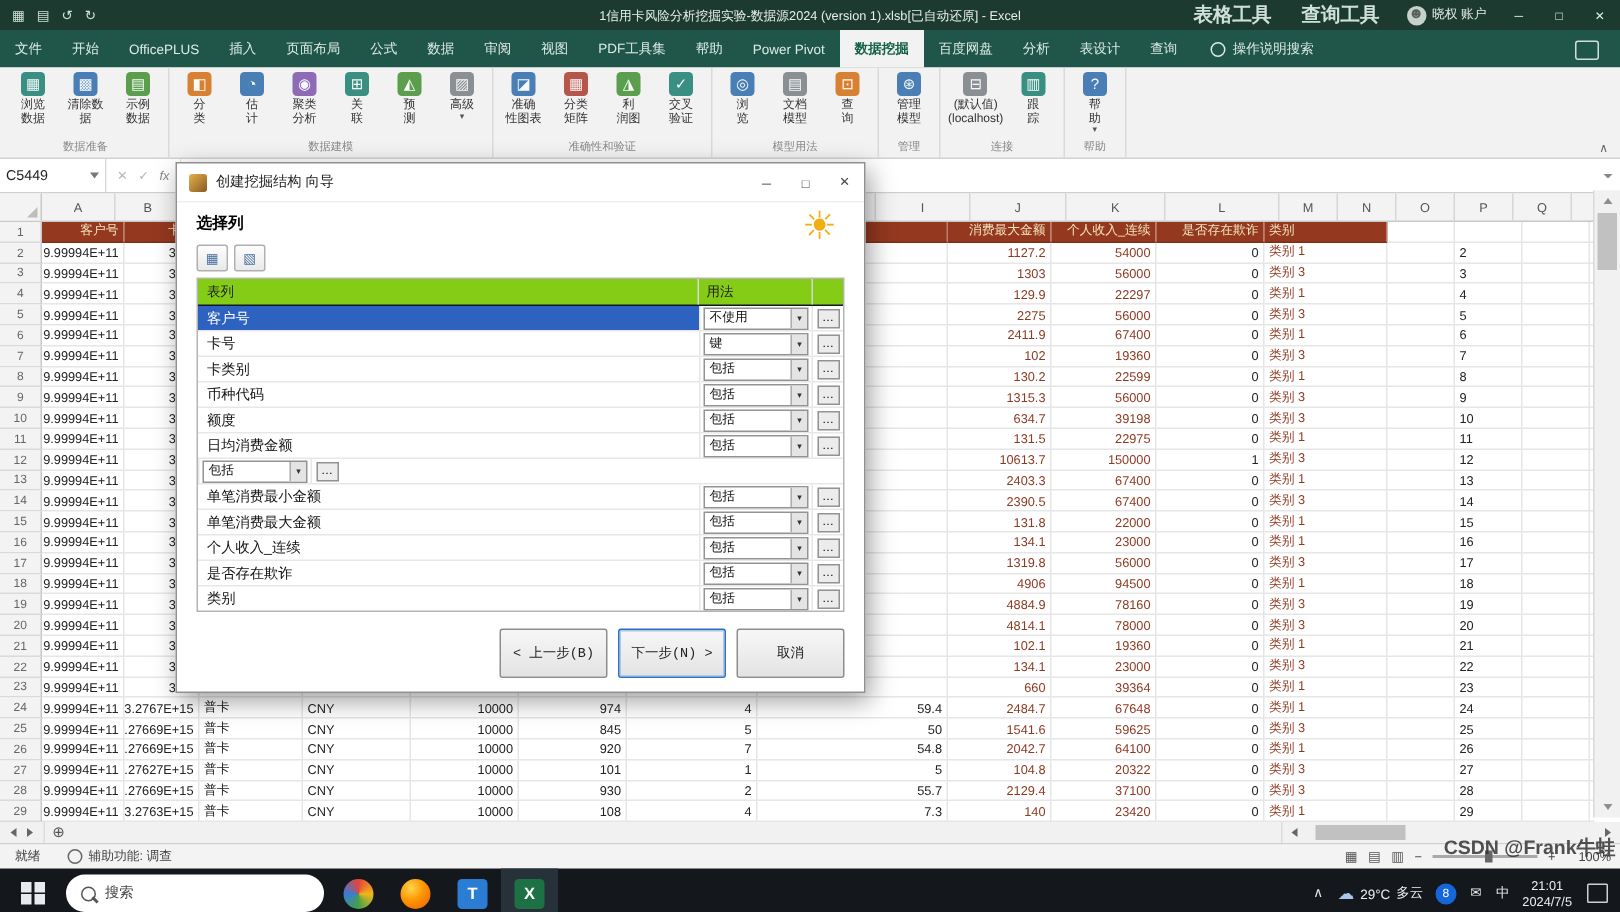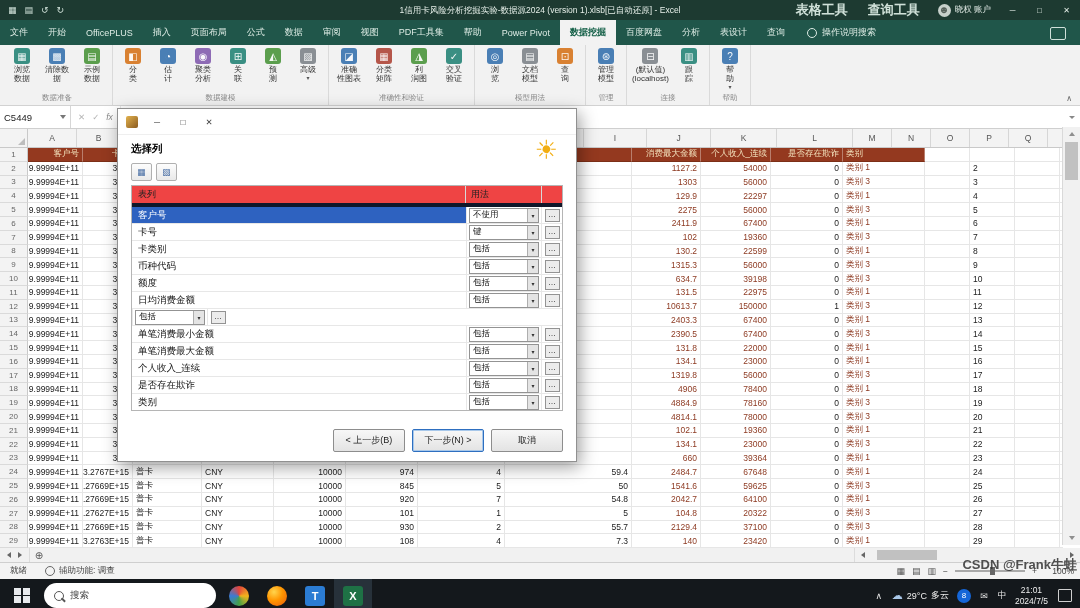--- a/index.html
+++ b/index.html
@@ -122,35 +122,35 @@
   .dlg-tb{height:25px;display:flex;align-items:center;gap:6px;padding-left:8px;border-bottom:1px solid #efefef;}
   .dlg-ico{width:12px;height:12px;border-radius:2px;background:linear-gradient(135deg,#e2b24e,#8a5a20);flex:none;}
   .dlg-title{font-size:9.5px;color:#222;flex:1;}
   .dlg-ctrl{display:flex;height:100%;}
   .dlg-cbtn{width:26px;display:flex;align-items:center;justify-content:center;font-size:8.5px;color:#444;}
   .dlg-sub{font-weight:bold;font-size:10.5px;padding:7px 0 0 13px;}
   .dlg-sun{position:absolute;right:18px;top:28px;font-size:26px;color:#f2ae13;line-height:1;}
   .dlg-toolbar{display:flex;gap:4px;padding:7px 0 4px 13px;}
   .dtool{width:21px;height:18px;border:1px solid #b0b0b0;background:linear-gradient(#fdfdfd,#e9e9e9);border-radius:2px;font-size:9px;color:#4a6fa5;display:flex;align-items:center;justify-content:center;padding:0;}
   .dlg-table{margin:0 13px;border:1px solid #b5b5b5;}
-  .dlg-thead{display:flex;height:17px;background:#ef4444;border-bottom:4px solid #0f172a;align-items:stretch;font-size:9px;color:#222;}
+  .dlg-thead{display:flex;height:17px;background:#84cc16;border-bottom:1px solid #0f172a;align-items:stretch;font-size:9px;color:#222;}
   .dh-name{flex:1;padding-left:6px;display:flex;align-items:center;}
   .dh-usage{width:70px;border-left:1px solid #d8d8d8;padding-left:5px;display:flex;align-items:center;}
   .dh-more{width:20px;border-left:1px solid #d8d8d8;}
   .drow{display:flex;height:16px;border-bottom:1px solid #e7e7e7;align-items:stretch;}
   .drow:last-child{border-bottom:none;}
   .dname{flex:1;display:flex;align-items:center;padding-left:6px;font-size:9.5px;color:#111;overflow:hidden;white-space:nowrap;}
   .drow.sel .dname{background:#2e62c0;color:#fff;}
   .dusage{width:70px;display:flex;align-items:center;padding:1px 2px;border-left:1px solid #e7e7e7;}
   .ubox{flex:1;height:13px;border:1px solid #939393;background:#fff;display:flex;align-items:center;justify-content:space-between;padding-left:3px;font-size:8.5px;color:#111;overflow:hidden;}
   .ucar{width:10px;height:100%;background:#e4e4e4;border-left:1px solid #aeaeae;font-size:6px;display:flex;align-items:center;justify-content:center;color:#333;flex:none;}
   .dmore{width:20px;display:flex;align-items:center;justify-content:center;border-left:1px solid #e7e7e7;}
   .mbtn{width:15px;height:13px;border:1px solid #939393;background:#ececec;font-size:8px;line-height:1;padding:0;}
   .dlg-btns{position:absolute;right:13px;bottom:9px;display:flex;gap:7px;}
-  .dbtn{min-width:72px;height:23px;border:1px solid #8d8d8d;background:linear-gradient(#f7f7f7,#e3e3e3);border-radius:2px;font-size:9px;color:#222;font-family:Liberation Sans, sans-serif;}
+  .dbtn{min-width:72px;height:33px;border:1px solid #8d8d8d;background:linear-gradient(#f7f7f7,#e3e3e3);border-radius:2px;font-size:9px;color:#222;font-family:Liberation Mono, monospace;}
   .dbtn.primary{border-color:#2e6fc0;box-shadow:0 0 0 1px #a8c8ea inset;}
 
   .watermark{position:absolute;right:3px;bottom:34px;font-size:13px;font-weight:bold;color:rgba(50,50,50,.85);z-index:60;white-space:nowrap;}
 </style>
 </head>
 <body>
 
 <div class="screen">
 
   <div class="titlebar">
@@ -707,21 +707,21 @@
           <div class="rownum">18</div>
           <div class="cell al-r col-a" style="width: 48px;">9.99994E+11</div>
           <div class="cell al-r col-b" style="width: 43px;">3.27</div>
           <div class="cell al-l col-c" style="width: 62px;"></div>
           <div class="cell al-l col-d" style="width: 65px;"></div>
           <div class="cell al-r col-e" style="width: 65px;"></div>
           <div class="cell al-r col-f" style="width: 65px;"></div>
           <div class="cell al-r col-g" style="width: 80px;"></div>
           <div class="cell al-r col-h" style="width: 120px;"></div>
           <div class="cell al-r col-i" style="width: 62px;">4906</div>
-          <div class="cell al-r col-j" style="width: 63px;">78400</div>
+          <div class="cell al-r col-j" style="width: 63px;">94500</div>
           <div class="cell al-r col-k" style="width: 65px;">0</div>
           <div class="cell al-l col-l" style="width: 75px;">类别 1</div>
           <div class="cell al-l col-m" style="width: 38px;"></div>
           <div class="cell al-l col-n" style="width: 38px;">18</div>
           <div class="cell al-l col-o" style="width: 38px;"></div>
           <div class="cell al-l col-p" style="width: 38px;"></div>
         </div>
         <div class="grow">
           <div class="rownum">19</div>
           <div class="cell al-r col-a" style="width: 48px;">9.99994E+11</div>
@@ -1020,20 +1020,21 @@
         <div>21:01</div>
         <div>2024/7/5</div>
       </div>
       <div class="notif"></div>
     </div>
   </div>
 
   <div class="dialog">
     <div class="dlg-tb">
       <span class="dlg-ico"></span>
+      <span class="dlg-title">创建挖掘结构 向导</span>
       <div class="dlg-ctrl">
         <span class="dlg-cbtn">─</span>
         <span class="dlg-cbtn">□</span>
         <span class="dlg-cbtn">✕</span>
       </div>
     </div>
     <div class="dlg-sub">选择列</div>
     <div class="dlg-sun">☀</div>
     <div class="dlg-toolbar">
         <button class="dtool">▦</button>

